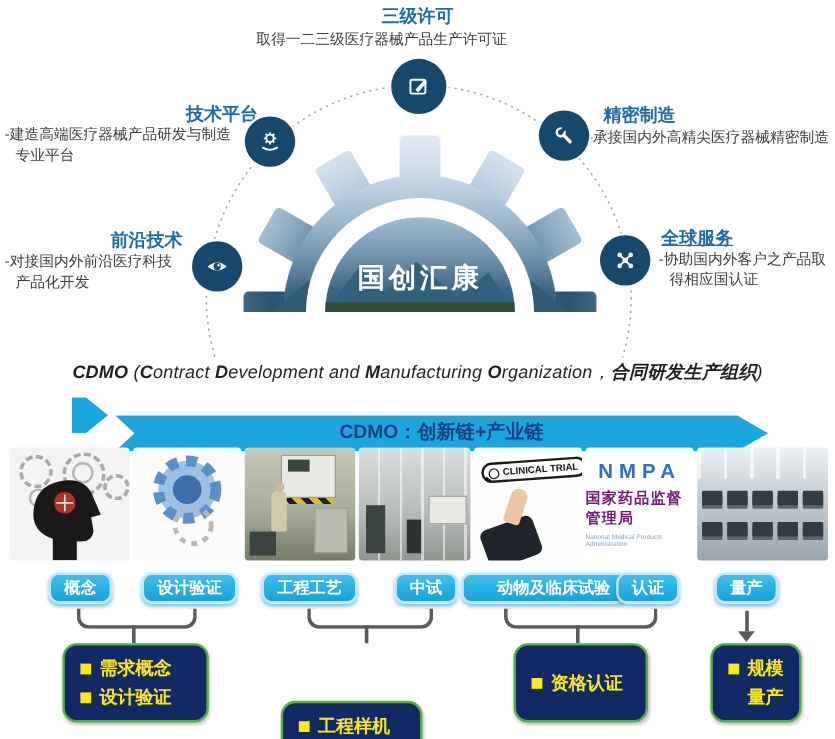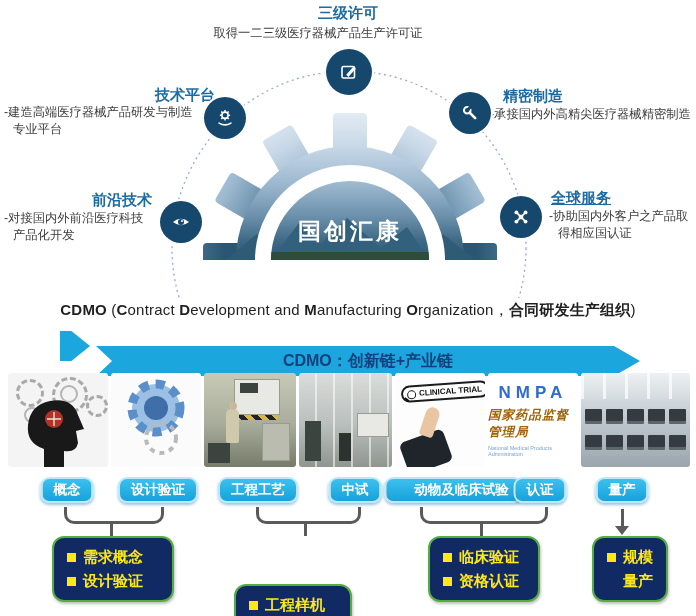--- a/index.html
+++ b/index.html
@@ -13,21 +13,21 @@
   .node-title{position:absolute;font-size:15px;font-weight:700;color:#1d6ba3;white-space:nowrap;}
   .node-desc{position:absolute;font-size:12.3px;color:#3c3c3c;line-height:1.38;white-space:nowrap;}
   .node-desc .indent{padding-left:9px;}
   .node-circle{position:absolute;width:42px;height:42px;border-radius:50%;background:#16486d;
                display:flex;align-items:center;justify-content:center;box-shadow:0 0 0 2px #fff;}
   .node-circle.big{width:46px;height:46px;}
   .node-circle svg{display:block;}
 
   
   .cdmo-heading{position:absolute;left:0;top:301px;width:100%;text-align:center;
-                font-size:15px;color:#1f1f1f;letter-spacing:.2px;}
+                font-size:15px;color:#1f1f1f;letter-spacing:.2px;font-style:italic;}
   .cdmo-heading .b{font-weight:700;}
 
   
   .banner{position:absolute;left:60px;top:331px;width:580px;height:30px;}
   .banner-tip{position:absolute;left:0;top:0;width:30px;height:30px;background:#1ba6dd;
               clip-path:polygon(0 0,38% 0,100% 50%,38% 100%,0 100%);}
   .banner-band{position:absolute;left:36px;top:0;width:544px;height:30px;background:#1ba6dd;
                clip-path:polygon(0 0,calc(100% - 26px) 0,100% 50%,calc(100% - 26px) 100%,0 100%,16px 50%);margin-top:15px;}
   .banner-band .txt{width:100%;height:30px;line-height:30px;text-align:center;
                     font-size:16px;font-weight:700;color:#14407e;}
@@ -55,21 +55,21 @@
   .person:before{content:"";position:absolute;left:3px;top:-7px;width:8px;height:8px;border-radius:50%;background:#c9b99a;}
 
   .ct-label{position:absolute;left:6px;top:10px;transform:rotate(-4deg);border:2px solid #1c1c1c;border-radius:11px;
             background:#fff;padding:2px 5px 2px 16px;font-size:8px;font-weight:700;color:#111;white-space:nowrap;}
   .ct-label .lens{position:absolute;left:4px;top:3px;width:7px;height:7px;border:1.6px solid #111;border-radius:50%;}
   .ct-label .lens:after{content:"";position:absolute;left:-4px;top:7px;width:5px;height:1.6px;background:#111;transform:rotate(40deg);}
   .ct-hand{position:absolute;left:28px;top:34px;width:14px;height:30px;background:#e9c5a3;border-radius:7px 7px 3px 3px;transform:rotate(18deg);}
   .ct-sleeve{position:absolute;left:8px;top:62px;width:46px;height:34px;background:#20242b;border-radius:6px;transform:rotate(-20deg);}
 
   .nmpa-1{font-size:17px;font-weight:700;color:#2f6bd0;letter-spacing:5px;}
-  .nmpa-2{font-size:12.5px;font-weight:700;color:#a16207;letter-spacing:1px;font-style:italic;}
+  .nmpa-2{font-size:12.5px;font-weight:700;color:#701a75;letter-spacing:1px;}
   .nmpa-3{font-size:5.5px;color:#7f9fd0;}
 
   .mon-row{position:absolute;left:4px;right:4px;display:flex;gap:4px;}
   .mon{height:12px;flex:1;background:#343c42;border-radius:1px;box-shadow:0 3px 0 #5c666d;}
   .ceil{position:absolute;left:0;right:0;top:0;height:26px;
         background:repeating-linear-gradient(90deg,rgba(255,255,255,.7) 0 3px,transparent 3px 22px);}
 
   
   .stage-btn{position:absolute;top:477px;height:22px;line-height:21px;padding:0 11px;transform:translateX(-50%);
              background:linear-gradient(180deg,#3cc0ee 0%,#17a2da 100%);
@@ -326,24 +326,20 @@
         <span>工程样机</span>
       </div>
     <div class="line">
         <span class="sq"></span>
         <span>中试生产</span>
       </div>
   </div>
   <div class="outcome" style="left:428px;width:112px;">
     <div class="line">
         <span class="sq"></span>
-        <span>临床验证</span>
-      </div>
-    <div class="line">
-        <span class="sq"></span>
         <span>资格认证</span>
       </div>
   </div>
   <div class="outcome" style="left:592px;width:76px;">
     <div class="line">
         <span class="sq"></span>
         <span>规模</span>
       </div>
     <div class="line cont">
         <span>量产</span>

